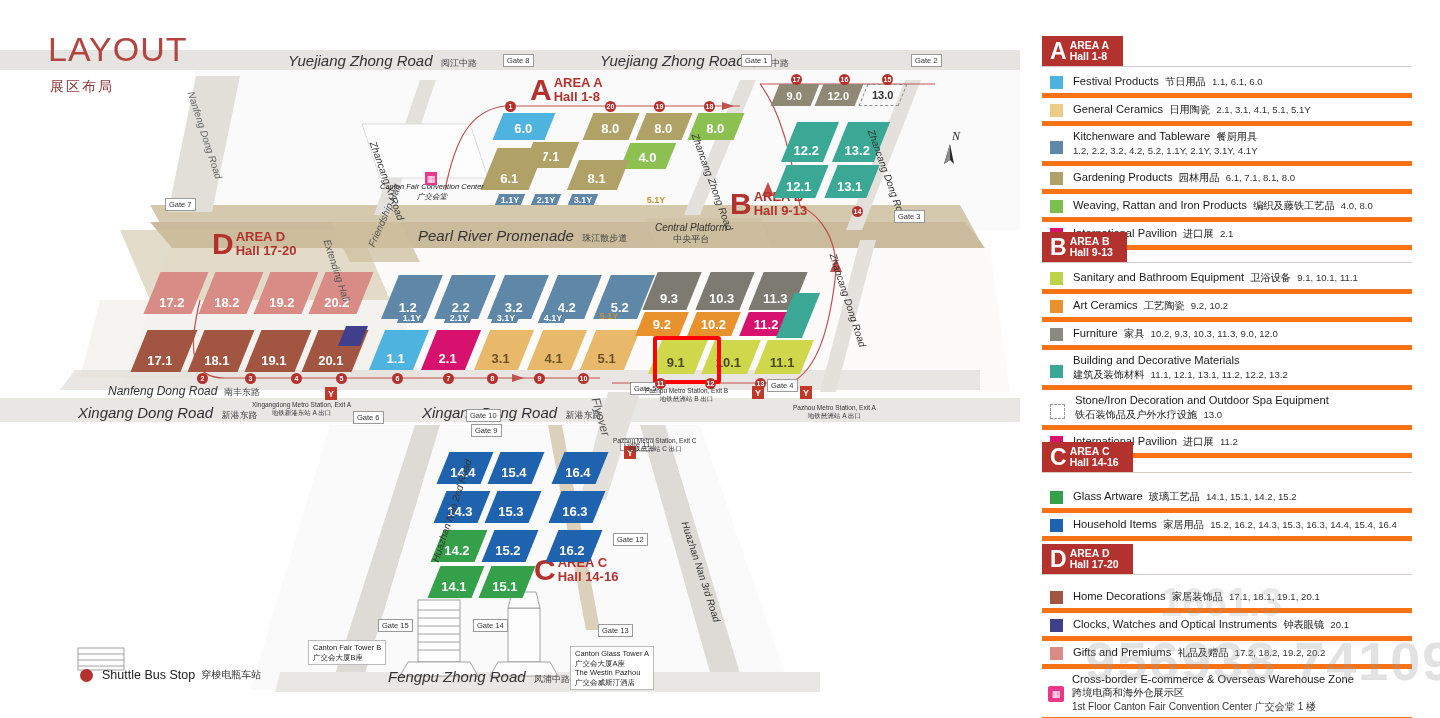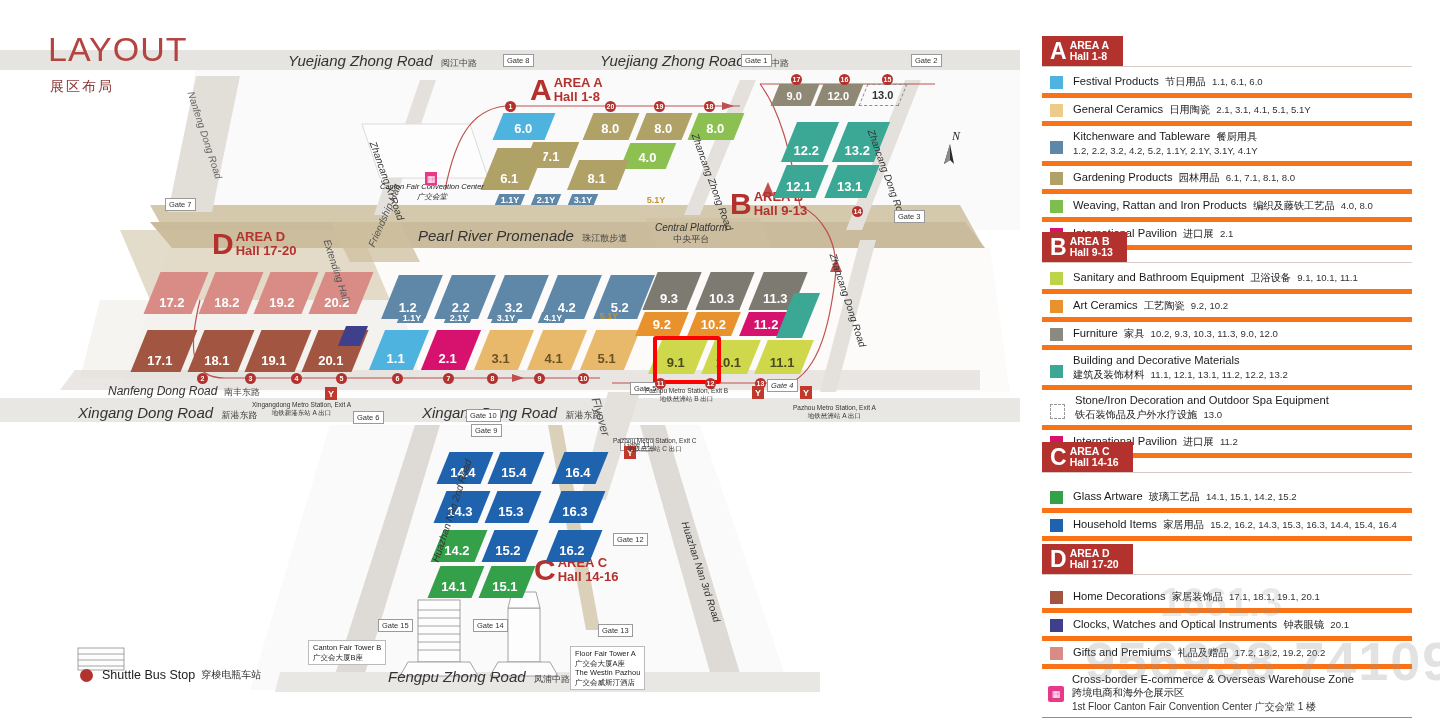--- a/index.html
+++ b/index.html
@@ -487,29 +487,29 @@
       <span>Friendship Hall</span>
     </div>
 
     <div class="note2" style="left:380px;top:136px;text-align:center;font-style:italic;margin-top:46px;">
       <span>Canton Fair Convention Center</span><br><span>广交会堂</span>
     </div>
     <div class="bldg-note" style="left:308px;top:640px;">
       <span>Canton Fair Tower B</span><br><span>广交会大厦B座</span>
     </div>
     <div class="bldg-note" style="left:570px;top:646px;">
-      <span>Floor Fair Tower A</span><br><span>广交会大厦A座</span><br>
+      <span>Canton Glass Tower A</span><br><span>广交会大厦A座</span><br>
       <span>The Westin Pazhou</span><br><span>广交会威斯汀酒店</span>
     </div>
 
     <div class="gate" style="left:503px;top:54px;">Gate 8</div>
     <div class="gate" style="left:741px;top:54px;">Gate 1</div>
     <div class="gate" style="left:911px;top:54px;">Gate 2</div>
     <div class="gate" style="left:894px;top:210px;">Gate 3</div>
-    <div class="gate" style="left:767px;top:379px;font-style:italic;">Gate 4</div>
+    <div class="gate" style="left:767px;top:379px;">Gate 4</div>
     <div class="gate" style="left:630px;top:382px;">Gate 5</div>
     <div class="gate" style="left:353px;top:411px;">Gate 6</div>
     <div class="gate" style="left:165px;top:198px;">Gate 7</div>
     <div class="gate" style="left:471px;top:424px;">Gate 9</div>
     <div class="gate" style="left:466px;top:409px;">Gate 10</div>
     <div class="gate" style="left:620px;top:438px;">Gate 11</div>
     <div class="gate" style="left:613px;top:533px;">Gate 12</div>
     <div class="gate" style="left:598px;top:624px;">Gate 13</div>
     <div class="gate" style="left:473px;top:619px;">Gate 14</div>
     <div class="gate" style="left:378px;top:619px;">Gate 15</div>

